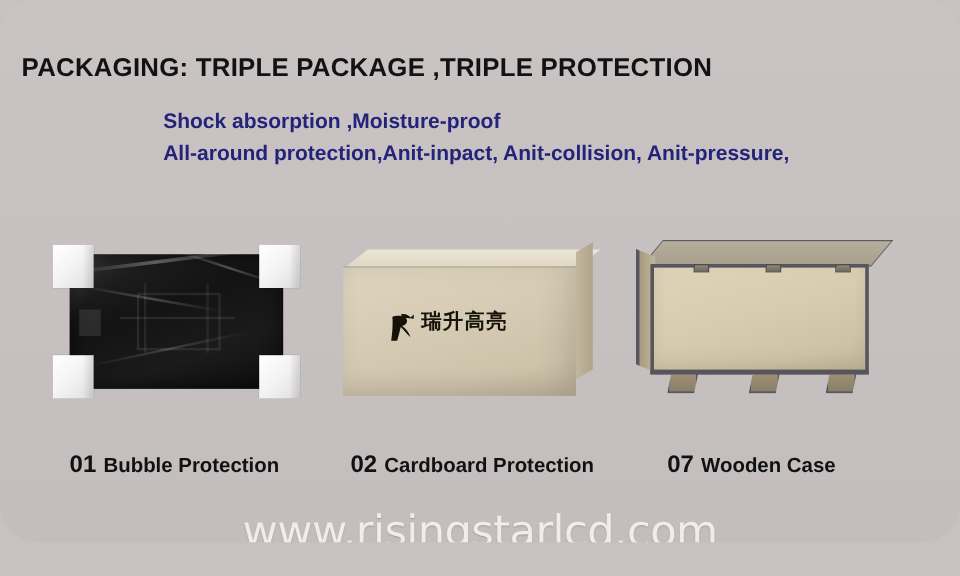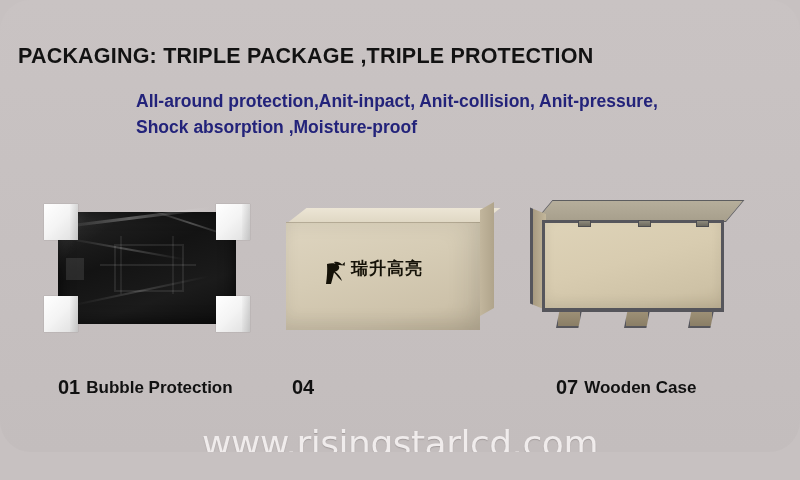--- a/index.html
+++ b/index.html
@@ -330,22 +330,22 @@
   }
 </style>
 </head>
 <body>
 
 <div id="page">
 
   <div class="title">PACKAGING:  TRIPLE PACKAGE ,TRIPLE PROTECTION</div>
 
   <div class="subtitle">
+    <span>Shock absorption ,Moisture-proof</span>
     <span>All-around protection,Anit-inpact, Anit-collision, Anit-pressure,</span>
-    <span>Shock absorption ,Moisture-proof</span>
   </div>
 
   <div class="photos">
 
     <div class="photo" id="photo-bubble">
       <div class="tv-wrap">
         <div class="tv-body"></div>
         <div class="tv-bracket"></div>
         <div class="tv-bracket-h"></div>
         <div class="tv-bracket-v1"></div>
@@ -396,21 +396,22 @@
     </div>
 
   </div>
 
   <div class="captions">
     <div class="caption" id="caption-1">
       <span class="caption-num">01</span>
       <span class="caption-text">Bubble Protection</span>
     </div>
     <div class="caption" id="caption-2">
-      <span class="caption-num">04</span>
+      <span class="caption-num">02</span>
+      <span class="caption-text">Cardboard Protection</span>
     </div>
     <div class="caption" id="caption-3">
       <span class="caption-num">07</span>
       <span class="caption-text">Wooden Case</span>
     </div>
   </div>
 
   <div class="watermark">www.risingstarlcd.com</div>
 
 </div>

